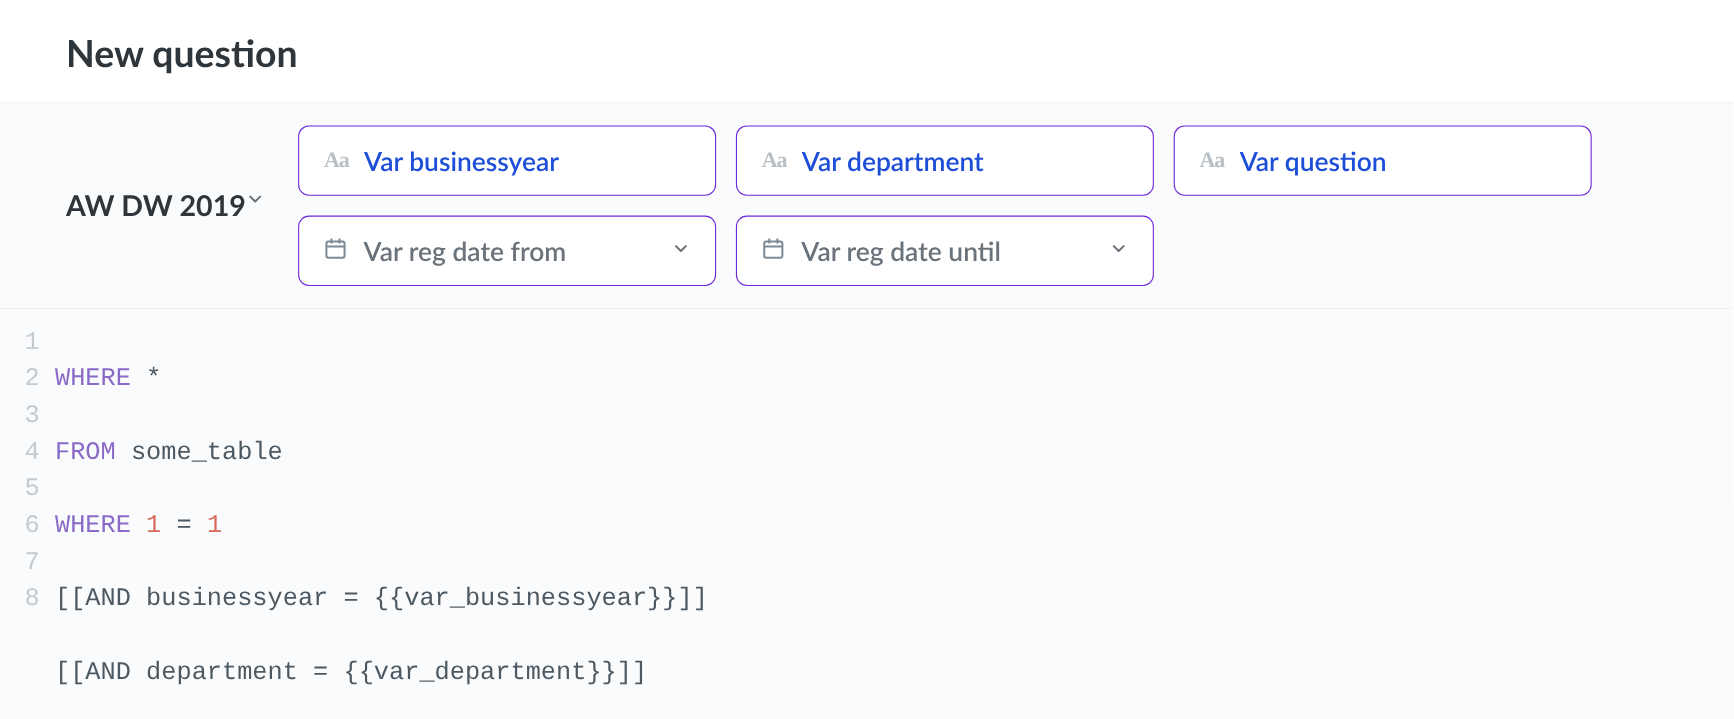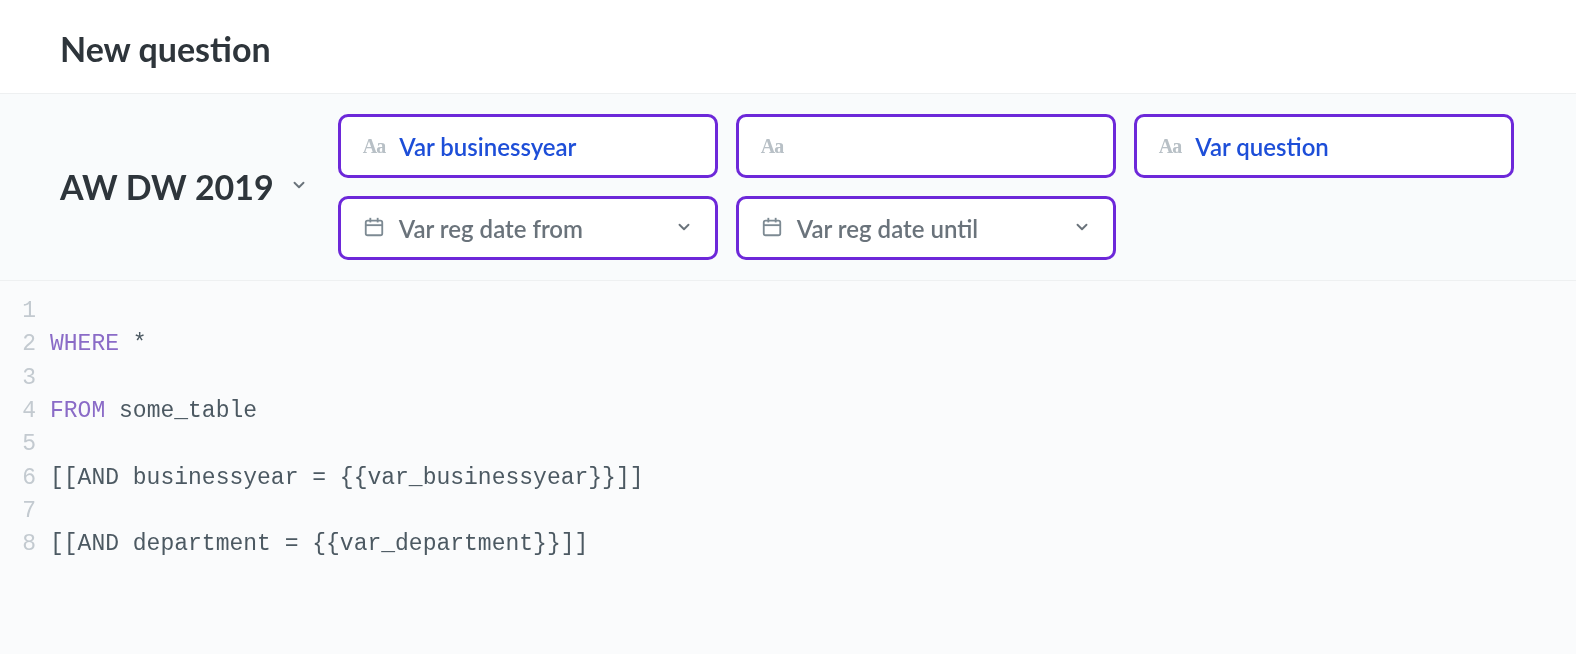--- a/index.html
+++ b/index.html
@@ -20,42 +20,42 @@
   .filter-bar {
     background: #f9fbfc;
     border-top: 1px solid #eef0f1;
     border-bottom: 1px solid #eef0f1;
     padding: 20px 60px;
     display: flex;
     align-items: center;
     gap: 30px;
   }
   .db-select {
-    font-size: 34px;
+    font-size: 26px;
     font-weight: 700;
     color: #2e353b;
     line-height: 1.35;
     display: flex;
     align-items: flex-end;
-    gap: 16px;
+    gap: 0;
     cursor: pointer;
     min-width: 140px;
   }
   .db-select .chev {
     position: relative;
     top: -6px;
   }
   .filters {
     display: flex;
     flex-wrap: wrap;
     gap: 18px;
     flex: 1;
   }
   .filter-pill {
-    border: 3px solid #6d28d9;
+    border: 1px solid #6d28d9;
     border-radius: 10px;
     background: #fff;
     height: 64px;
     min-width: 380px;
     display: flex;
     align-items: center;
     padding: 0 22px;
     gap: 14px;
     cursor: pointer;
   }
@@ -123,20 +123,21 @@
   </div>
 
   <div class="filters">
 
     <div class="filter-pill">
       <span class="filter-icon-aa">Aa</span>
       <span class="filter-label">Var businessyear</span>
     </div>
     <div class="filter-pill">
       <span class="filter-icon-aa">Aa</span>
+      <span class="filter-label">Var department</span>
     </div>
     <div class="filter-pill">
       <span class="filter-icon-aa">Aa</span>
       <span class="filter-label">Var question</span>
     </div>
 
     <div class="filter-pill date">
       <span>
         <svg class="filter-icon-cal" viewBox="0 0 24 24">
             <rect x="3" y="5" width="18" height="16" rx="2"></rect>
@@ -178,19 +179,20 @@
     <div>3</div>
     <div>4</div>
     <div>5</div>
     <div>6</div>
     <div>7</div>
     <div>8</div>
   </div>
   <div class="code">
 <div><span class="kw">WHERE</span> <span>*</span></div>
 <div><span class="kw">FROM</span> <span>some_table</span></div>
+<div><span class="kw">WHERE</span> <span class="num">1</span> <span>=</span> <span class="num">1</span></div>
 <div>[[AND businessyear = {{var_businessyear}}]]</div>
 <div>[[AND department = {{var_department}}]]</div>
 
 
 
   </div>
 </div>
 
 </body></html>

